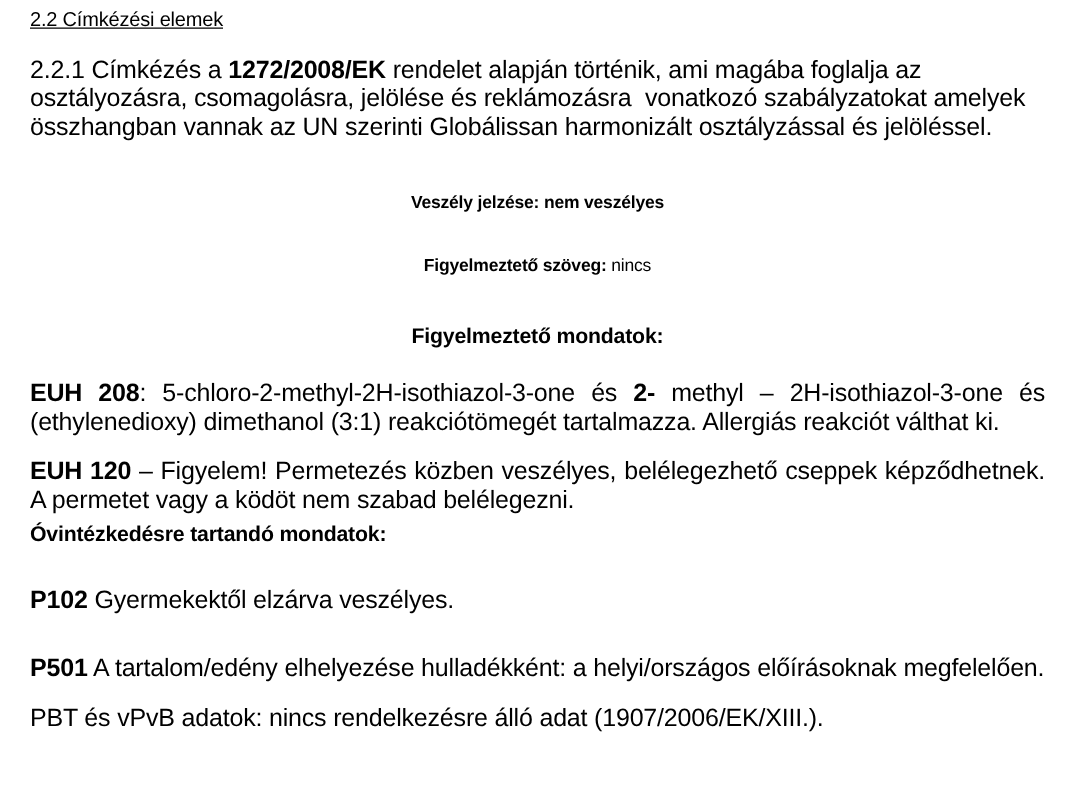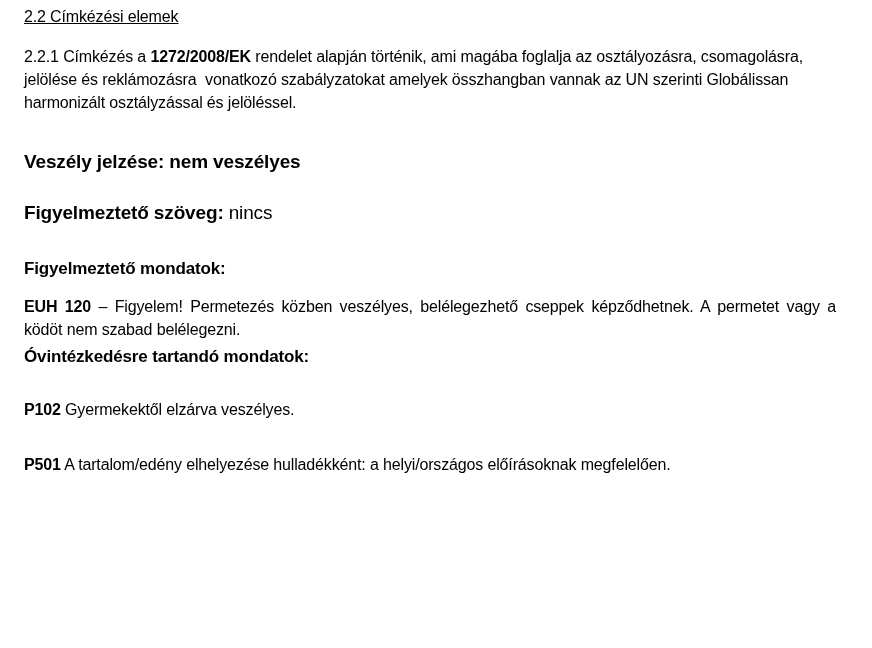--- a/index.html
+++ b/index.html
@@ -16,21 +16,21 @@
     letter-spacing: -0.15px;
   }
   .page {
     box-sizing: border-box;
     width: 860px;
     height: 648px;
     padding: 5px 24px 0 24px;
     background: #ffffff;
   }
   .body-text {
-    font-size: 16px;
+    font-size: 20px;
     line-height: 23px;
   }
   .section-heading {
     font-size: 16px;
     line-height: 23px;
     font-weight: normal;
     text-decoration: underline;
     margin: 0;
   }
   .para {
@@ -39,39 +39,40 @@
   .preserve-space {
     white-space: pre-wrap;
   }
   .justified {
     text-align: justify;
   }
   .bold {
     font-weight: bold;
   }
   .small-bold-line {
-    font-size: 19px;
+    font-size: 14px;
     line-height: 17px;
     font-weight: bold;
     margin: 0;
+    text-align: center;
   }
   .small-bold-line .normal-run {
     font-weight: normal;
   }
   .bold-heading {
     font-size: 17px;
     line-height: 20px;
     font-weight: bold;
     margin: 0;
   }
   
   .m-p221   { margin-top: 17px; }
   .m-hazard { margin-top: 39px; }
   .m-warn   { margin-top: 34px; }
-  .m-warnh  { margin-top: 38px; }
+  .m-warnh  { margin-top: 38px; text-align: center; }
   .m-euh208 { margin-top: 25px; }
   .m-euh211 { margin-top: 16px; }
   .m-prech  { margin-top: 6px; }
   .m-p102   { margin-top: 31px; }
   .m-p501   { margin-top: 32px; }
   .m-s23    { margin-top: 56px; }
   .m-pbt    { margin-top: 17px; }
 </style>
 </head>
 <body>
@@ -87,26 +88,30 @@
   <p class="small-bold-line m-hazard">
     <span>Veszély jelzése: nem veszélyes</span>
   </p>
 
   <p class="small-bold-line m-warn"><span>Figyelmeztető szöveg:</span><span class="normal-run preserve-space"> nincs</span></p>
 
   <h3 class="bold-heading m-warnh">
     <span>Figyelmeztető mondatok:</span>
   </h3>
 
+  <p class="para body-text justified m-euh208"><span class="bold">EUH 208</span><span>: 5-chloro-2-methyl-2H-isothiazol-3-one és </span><span class="bold">2-</span><span> methyl – 2H-isothiazol-3-one és (ethylenedioxy) dimethanol (3:1) reakciótömegét tartalmazza. Allergiás reakciót válthat ki.</span></p>
 
   <p class="para body-text justified m-euh211"><span class="bold">EUH 120</span><span> – Figyelem! Permetezés közben veszélyes, belélegezhető cseppek képződhetnek. A permetet vagy a ködöt nem szabad belélegezni.</span></p>
 
   <h3 class="bold-heading m-prech">
     <span>Óvintézkedésre tartandó mondatok:</span>
   </h3>
 
   <p class="para body-text m-p102"><span class="bold">P102</span><span> Gyermekektől elzárva veszélyes.</span></p>
 
   <p class="para body-text m-p501"><span class="bold">P501</span><span> A tartalom/edény elhelyezése hulladékként: a helyi/országos előírásoknak megfelelően.</span></p>
 
 
+  <p class="para body-text m-pbt">
+    <span>PBT és vPvB adatok: nincs rendelkezésre álló adat (1907/2006/EK/XIII.).</span>
+  </p>
 
 </div>
 
 </body></html>

